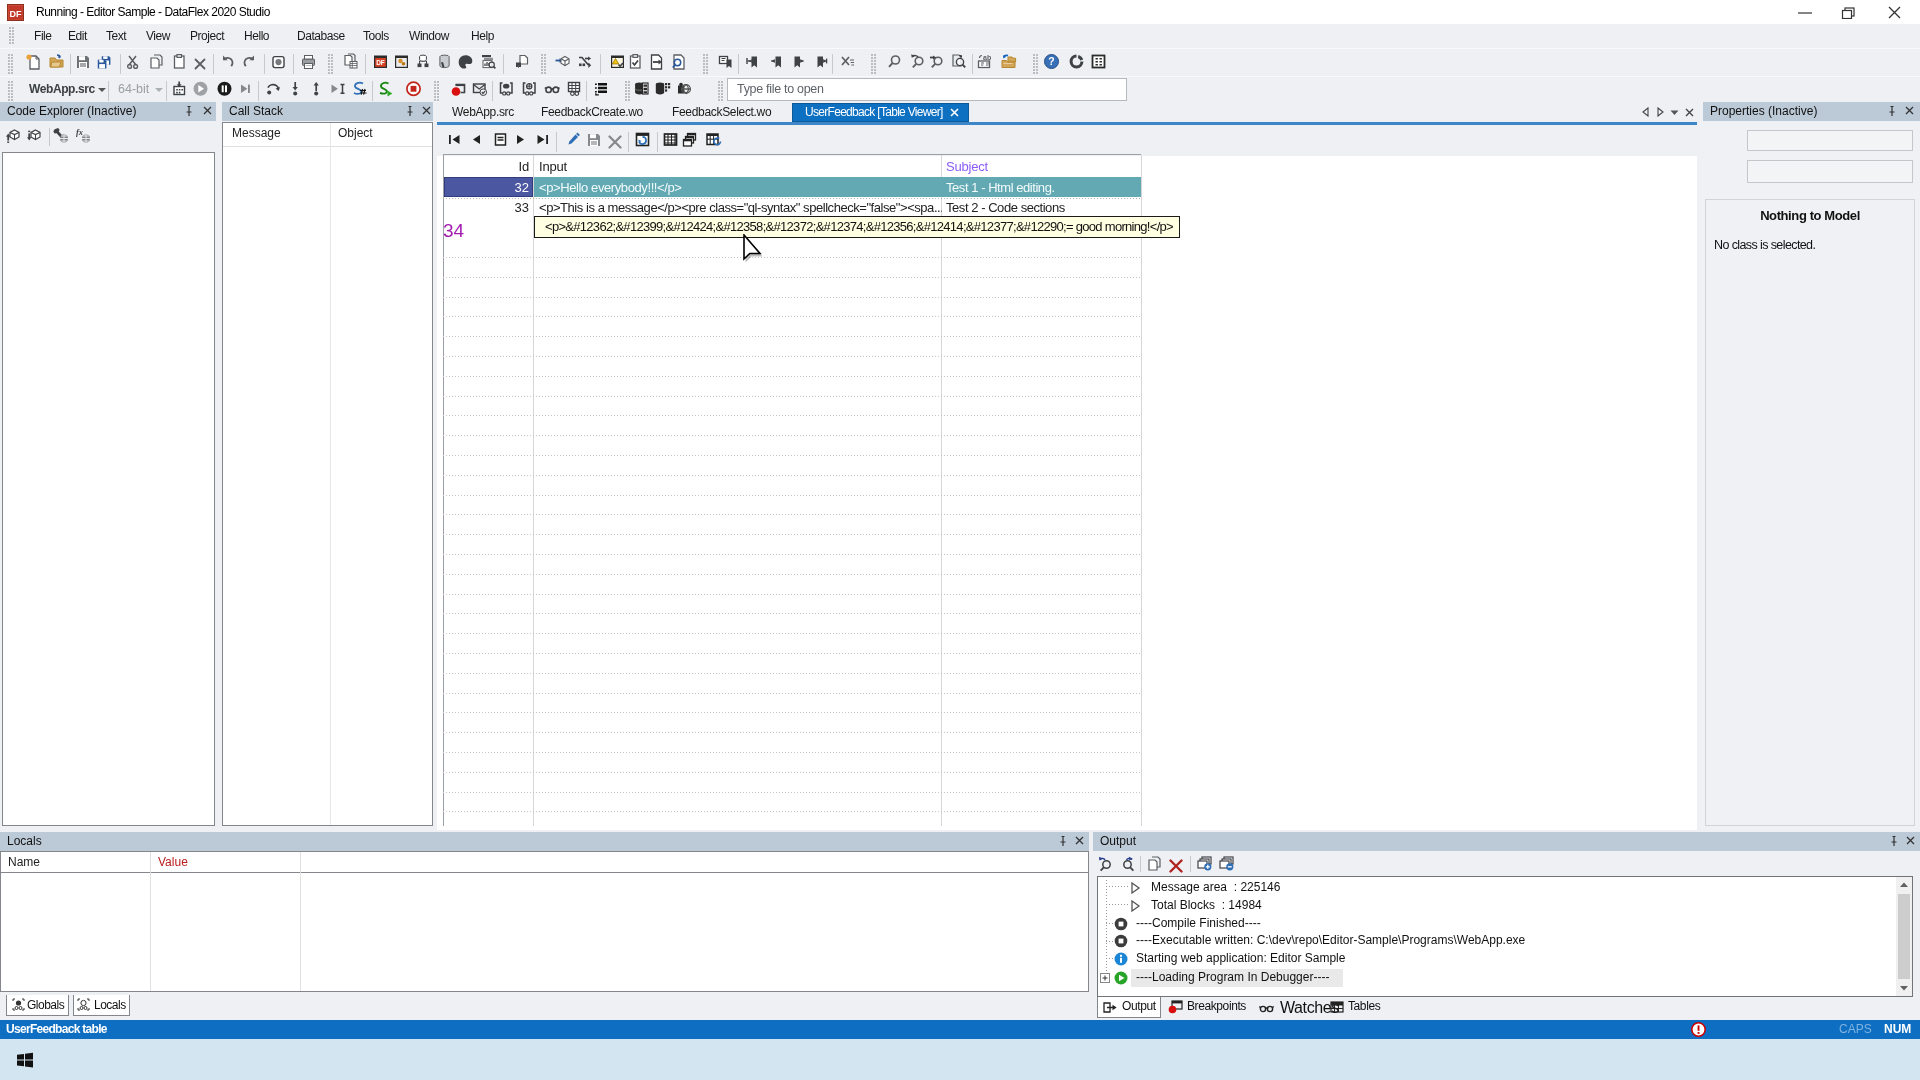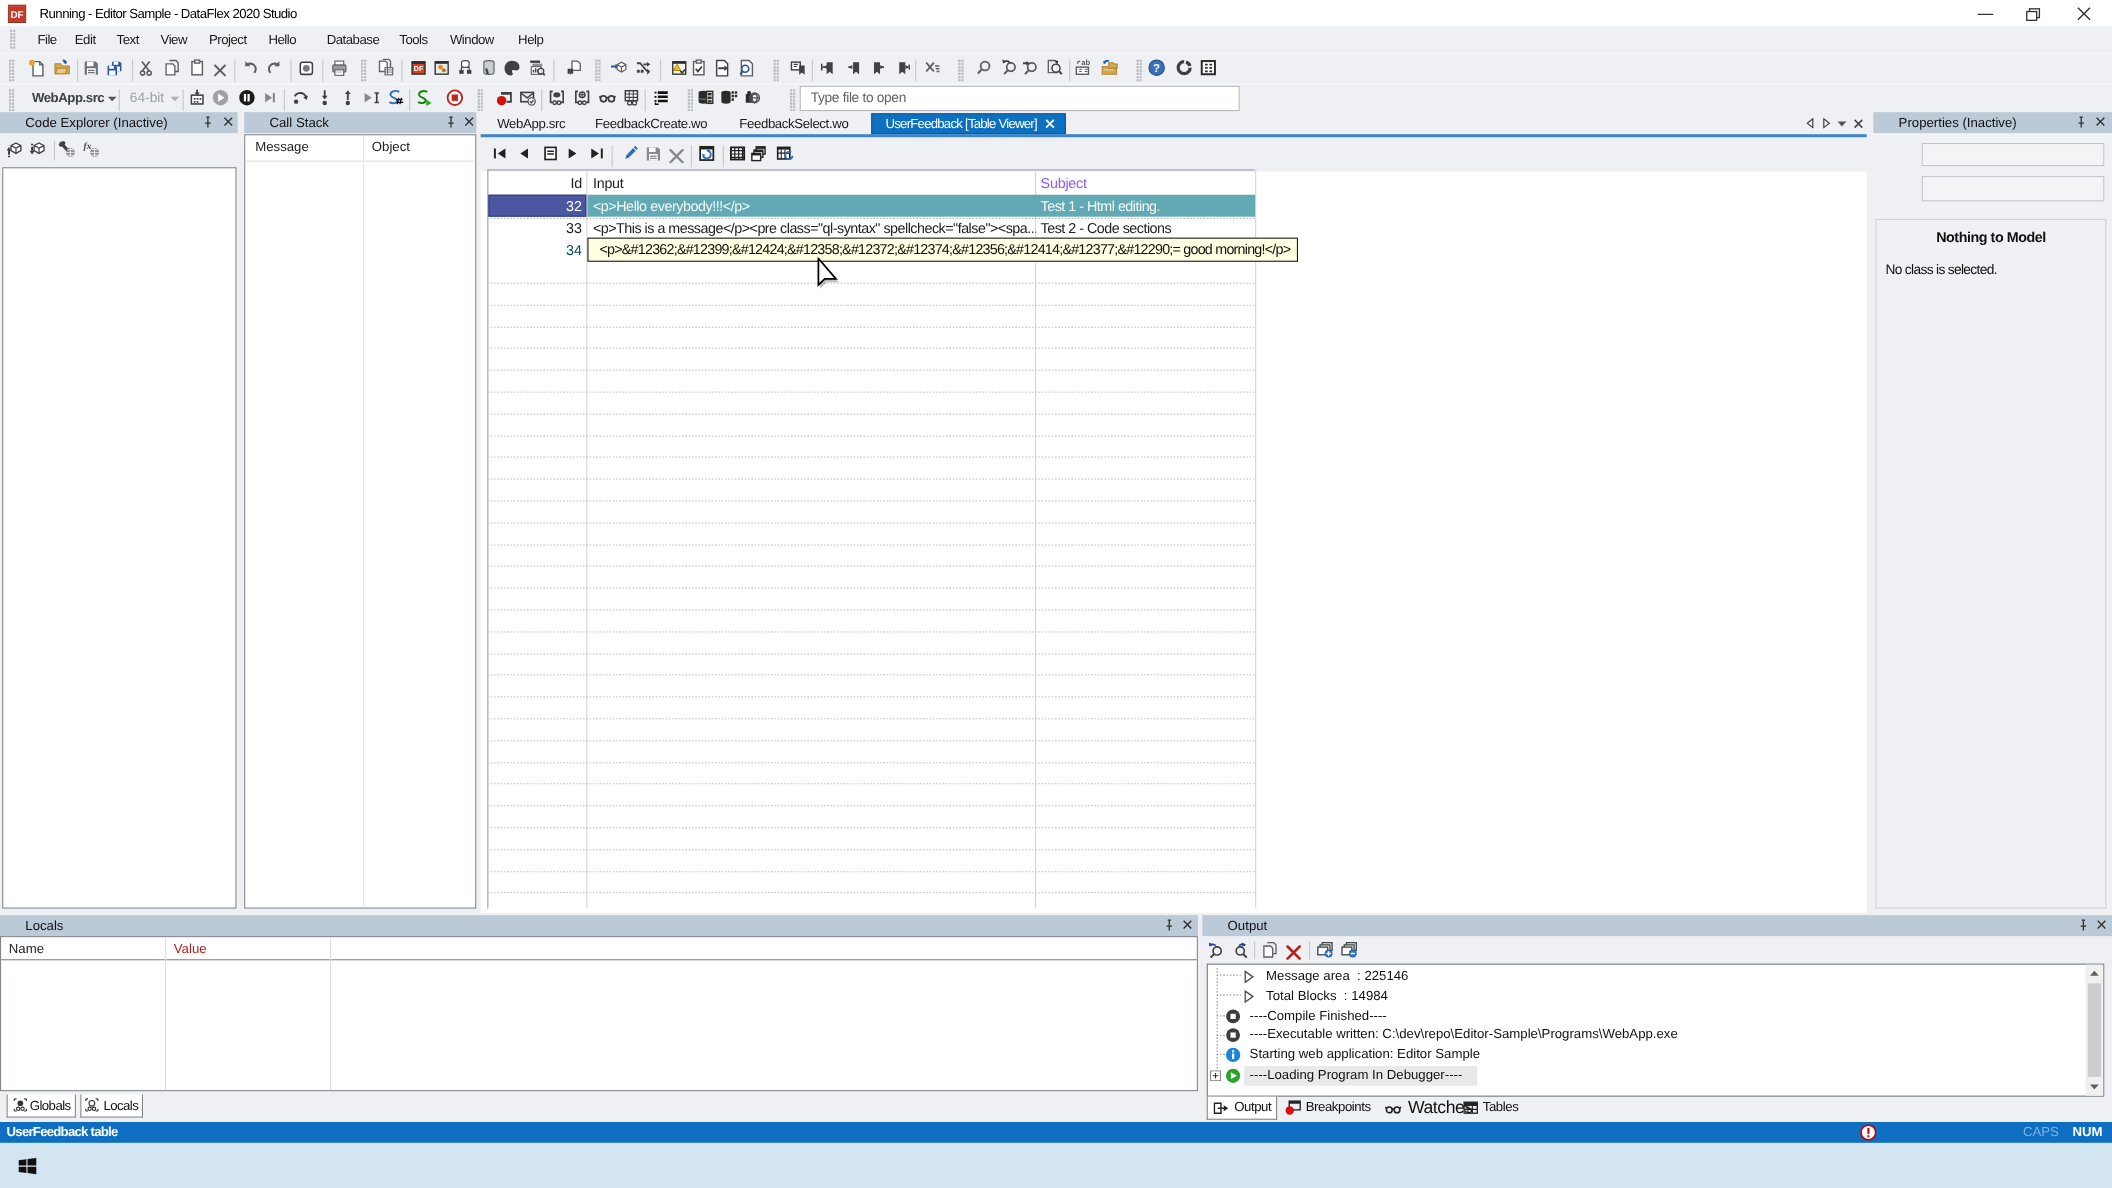--- a/index.html
+++ b/index.html
@@ -1,17 +1,17 @@
 <!DOCTYPE html>
 <html><head><meta charset="utf-8"><title>DataFlex</title><style>
 *{margin:0;padding:0;box-sizing:border-box}
 html,body{width:1920px;height:1080px;overflow:hidden}
 body{font-family:"Liberation Sans",sans-serif;background:#eef0f3;position:relative;color:#1a1a1a;-webkit-font-smoothing:antialiased}
 .abs{position:absolute}
-.phdr{position:absolute;background:#bcc9d6;color:#111;font-size:12px;line-height:19px;padding-left:23px}
+.phdr{position:absolute;background:#bcc9d6;color:#111;font-size:12px;line-height:19px;padding-left:7px}
 .white{position:absolute;background:#fff;border:1px solid #83878c}
 .menuitem{position:absolute;top:24px;height:24px;line-height:24px;font-size:12px;color:#1a1a1a;letter-spacing:-0.45px}
 .dtab{position:absolute;top:103px;height:19px;line-height:19px;font-size:12px;color:#1b1b1b;letter-spacing:-0.32px}
 
 </style></head><body>
 <div class="abs" style="left:0;top:0;width:1920px;height:24px;background:#fff"></div>
 <svg style="position:absolute;left:7px;top:4px" width="17" height="17" viewBox="0 0 17 17">
     <rect x="0.5" y="0.5" width="16" height="16" fill="#cf4a35" stroke="#8b2f1f"></rect>
     <rect x="2" y="2" width="13.5" height="13.5" fill="#c0392b"></rect>
     <text x="8.5" y="12.5" font-size="9" font-weight="bold" fill="#fff" text-anchor="middle" font-family="Liberation Sans">DF</text>
@@ -566,21 +566,21 @@
 <div class="abs" style="left:539px;top:159px;font-size:13px;color:#222;letter-spacing:-0.2px">Input</div>
 <div class="abs" style="left:946px;top:159px;font-size:13px;color:#8b5cf6;letter-spacing:-0.2px">Subject</div>
 <div class="abs" style="left:444px;top:177px;width:89px;height:20px;background:#4b57a1;border:1px solid #323d7d"></div>
 <div class="abs" style="left:443px;top:180px;width:86px;text-align:right;font-size:13px;color:#fff">32</div>
 <div class="abs" style="left:534px;top:177px;width:607px;height:20px;background:#62a9b3"></div>
 <div class="abs" style="left:539px;top:180px;font-size:13px;color:#f3fbfc;letter-spacing:-0.4px">&lt;p&gt;Hello everybody!!!&lt;/p&gt;</div>
 <div class="abs" style="left:946px;top:180px;font-size:13px;color:#f3fbfc;letter-spacing:-0.45px">Test 1 - Html editing.</div>
 <div class="abs" style="left:443px;top:200px;width:86px;text-align:right;font-size:13px;color:#222">33</div>
 <div class="abs" style="left:539px;top:200px;width:403px;font-size:13px;color:#222;white-space:nowrap;overflow:hidden;letter-spacing:-0.45px">&lt;p&gt;This is a message&lt;/p&gt;&lt;pre class="ql-syntax" spellcheck="false"&gt;&lt;spa...</div>
 <div class="abs" style="left:946px;top:200px;font-size:13px;color:#222;letter-spacing:-0.45px">Test 2 - Code sections</div>
-<div class="abs" style="left:443px;top:220px;width:86px;text-align:right;font-size:13px;color:#0c4a6e">34</div>
+<div class="abs" style="left:443px;top:220px;width:86px;text-align:left;font-size:19px;color:#a21caf">34</div>
 <div class="abs" style="left:534px;top:216px;width:646px;height:22px;background:#ffffe1;border:1px solid #1a1a1a;line-height:20px;font-size:13px;color:#111;padding-left:10px;white-space:nowrap;overflow:hidden;letter-spacing:-0.7px">&lt;p&gt;&amp;#12362;&amp;#12399;&amp;#12424;&amp;#12358;&amp;#12372;&amp;#12374;&amp;#12356;&amp;#12414;&amp;#12377;&amp;#12290;= good morning!&lt;/p&gt;</div>
 <div class="abs" style="left:443px;top:256.9px;width:698px;height:1px;background-image:linear-gradient(90deg,#c6c6c6 40%,transparent 40%);background-size:3px 1px"></div>
 <div class="abs" style="left:443px;top:276.7px;width:698px;height:1px;background-image:linear-gradient(90deg,#c6c6c6 40%,transparent 40%);background-size:3px 1px"></div>
 <div class="abs" style="left:443px;top:296.5px;width:698px;height:1px;background-image:linear-gradient(90deg,#c6c6c6 40%,transparent 40%);background-size:3px 1px"></div>
 <div class="abs" style="left:443px;top:316.3px;width:698px;height:1px;background-image:linear-gradient(90deg,#c6c6c6 40%,transparent 40%);background-size:3px 1px"></div>
 <div class="abs" style="left:443px;top:336.1px;width:698px;height:1px;background-image:linear-gradient(90deg,#c6c6c6 40%,transparent 40%);background-size:3px 1px"></div>
 <div class="abs" style="left:443px;top:355.9px;width:698px;height:1px;background-image:linear-gradient(90deg,#c6c6c6 40%,transparent 40%);background-size:3px 1px"></div>
 <div class="abs" style="left:443px;top:375.7px;width:698px;height:1px;background-image:linear-gradient(90deg,#c6c6c6 40%,transparent 40%);background-size:3px 1px"></div>
 <div class="abs" style="left:443px;top:395.5px;width:698px;height:1px;background-image:linear-gradient(90deg,#c6c6c6 40%,transparent 40%);background-size:3px 1px"></div>
 <div class="abs" style="left:443px;top:415.3px;width:698px;height:1px;background-image:linear-gradient(90deg,#c6c6c6 40%,transparent 40%);background-size:3px 1px"></div>

